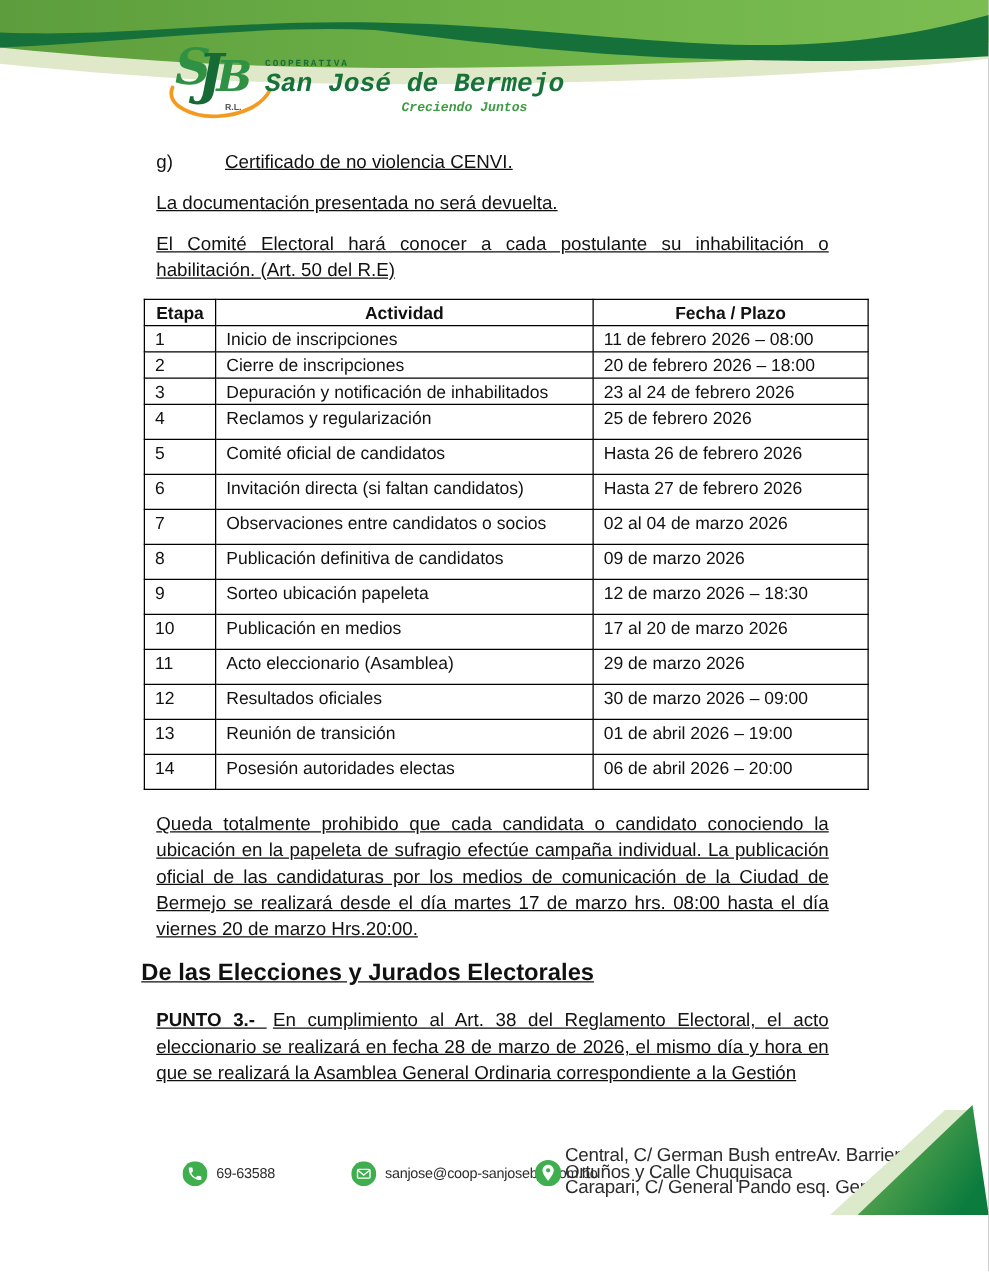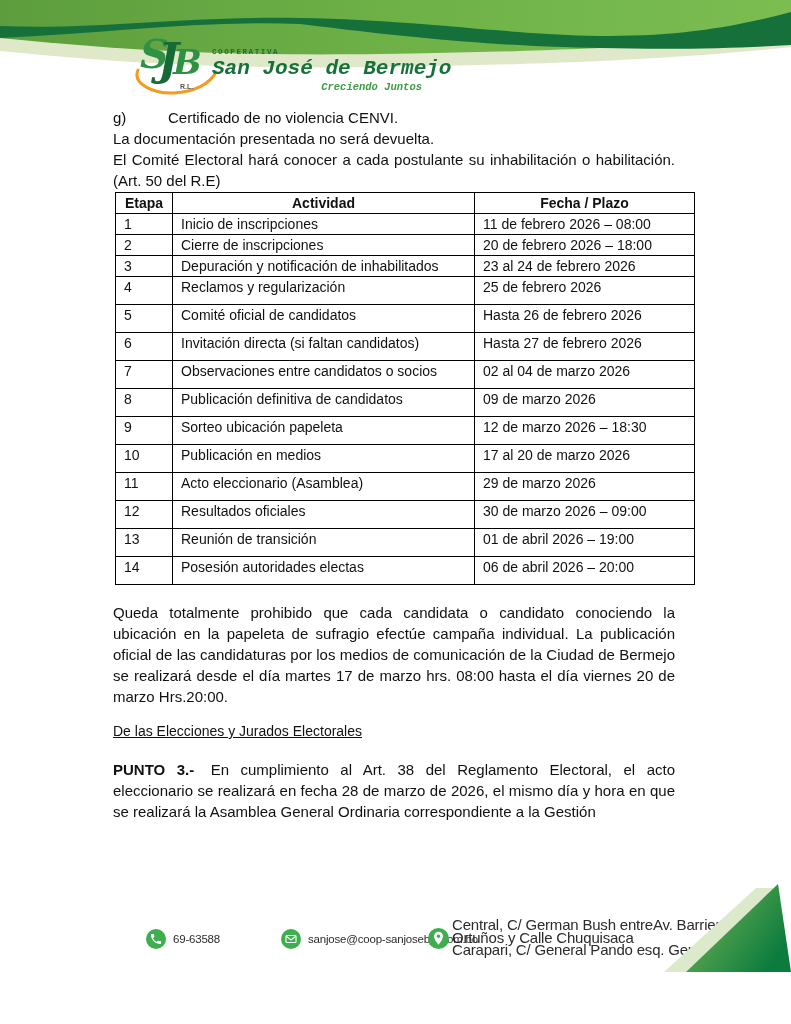--- a/index.html
+++ b/index.html
@@ -17,30 +17,30 @@
   .m-j{position:absolute;left:18px;top:0px;font-size:44px;color:#156a36;}
   .m-b{position:absolute;left:33px;top:8px;font-size:34px;color:#2f9143;}
   .m-rl{position:absolute;left:40px;top:49px;font-size:7px;font-style:normal;font-family:"Liberation Sans",sans-serif;color:#555;}
   .swoosh{position:absolute;left:-8px;top:34px;}
   .namewrap{position:absolute;left:72px;top:14px;width:210px;font-family:Liberation Mono, monospace;}
   .coop{font-size:7.5px;font-weight:bold;letter-spacing:1.6px;color:#1b6e38;}
   .coopname{font-size:21px;font-weight:bold;font-style:italic;color:#17713a;white-space:nowrap;margin-top:1px;}
   .tagline{font-size:10.5px;font-weight:bold;font-style:italic;color:#3f9c45;text-align:right;margin-top:1px;}
   
   .content{position:absolute;left:113px;top:107px;width:562px;font-size:15px;line-height:21px;}
-  .content p{margin:0;text-align:justify;}
+  .content p{margin:12px;text-align:justify;text-decoration:underline;}
   .marker{display:inline-block;width:55px;}
   .tbl-title{margin-top:3px;width:579px;margin-left:2px;text-align:center;font-weight:bold;font-size:15.5px;}
   .tblwrap{margin-left:2px;margin-top:1px;}
   table{border-collapse:collapse;width:579px;table-layout:fixed;}
   td,th{border:1.5px solid #000;font-size:14px;line-height:16px;vertical-align:top;padding:2px 8px;text-align:left;font-weight:normal;}
   th{font-weight:bold;text-align:center;padding:2px 4px;}
   tr.tall td{padding-bottom:9px;}
   .queda{margin-top:17px !important;}
-  .sect{margin-top:14px;font-weight:normal;font-size:14px;text-decoration:underline;}
+  .sect{margin-top:14px;font-weight:bold;font-size:19px;text-decoration:underline;}
   .punto{margin-top:17px !important;}
   .punto b{margin-right:5px;}
   .f-ic{position:absolute;}
   .f-txt{position:absolute;font-size:11.5px;letter-spacing:-0.2px;color:#2b2b2b;white-space:nowrap;}
   .addr{position:absolute;left:452px;top:919px;font-size:15px;line-height:12.5px;letter-spacing:-0.2px;color:#2b2b2b;white-space:nowrap;}
   .tri{position:absolute;left:640px;top:880px;}
 </style>
 </head>
 <body>
 

